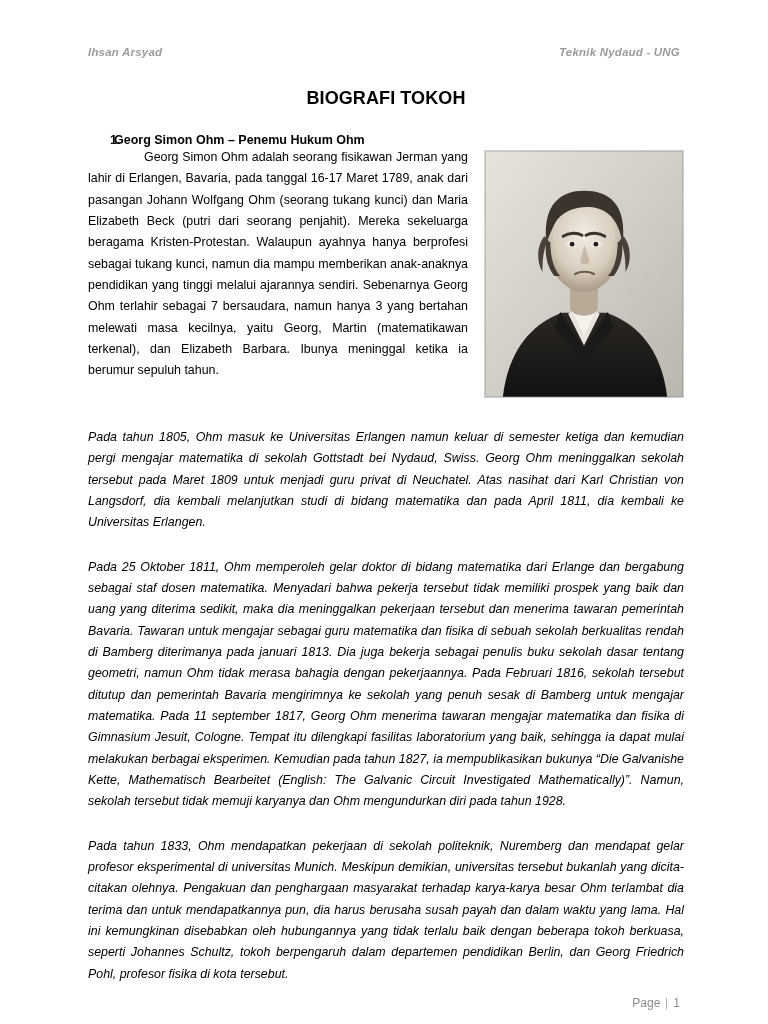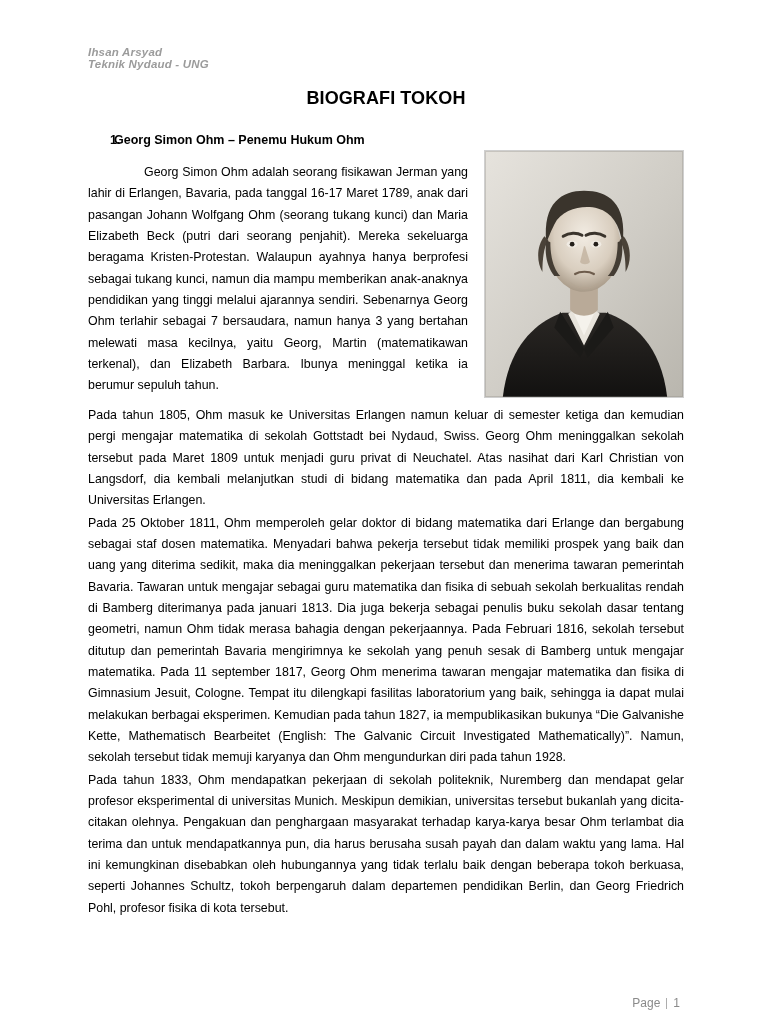--- a/index.html
+++ b/index.html
@@ -20,21 +20,20 @@
   }
   .header {
     position: absolute;
     top: 46px;
     left: 88px;
     right: 88px;
     height: 18px;
     display: flex;
     justify-content: space-between;
     align-items: flex-start;
-    flex-direction: column;
   }
   .header-left, .header-right {
     font-size: 11.5px;
     font-style: italic;
     font-weight: bold;
     color: #9b9b9b;
     letter-spacing: 0.2px;
   }
   .content {
     position: absolute;
@@ -62,21 +61,20 @@
   }
   .list-num {
     width: 26px;
     padding-left: 22px;
     box-sizing: border-box;
   }
   .list-label {
     flex: 1;
   }
   .body-text {
-    margin-top: 15px;
     font-size: 12.4px;
     line-height: 1.72;
     color: #000;
     text-align: justify;
     text-justify: inter-word;
   }
   .body-text .indent {
     display: inline-block;
     width: 56px;
   }
@@ -90,26 +88,27 @@
     overflow: hidden;
     background: #d9d7d2;
     position: relative;
   }
   .portrait-svg {
     display: block;
     width: 100%;
     height: 100%;
   }
   .para {
-    margin-top: 1px;
+    margin-top: 23px;
     font-size: 12.4px;
     line-height: 1.72;
     color: #000;
     text-align: justify;
     text-justify: inter-word;
+    font-style: italic;
   }
   .clearer { clear: both; height: 0; }
   .footer {
     position: absolute;
     bottom: 14px;
     right: 88px;
     font-size: 12px;
     color: #8a8a8a;
     display: flex;
     align-items: center;

